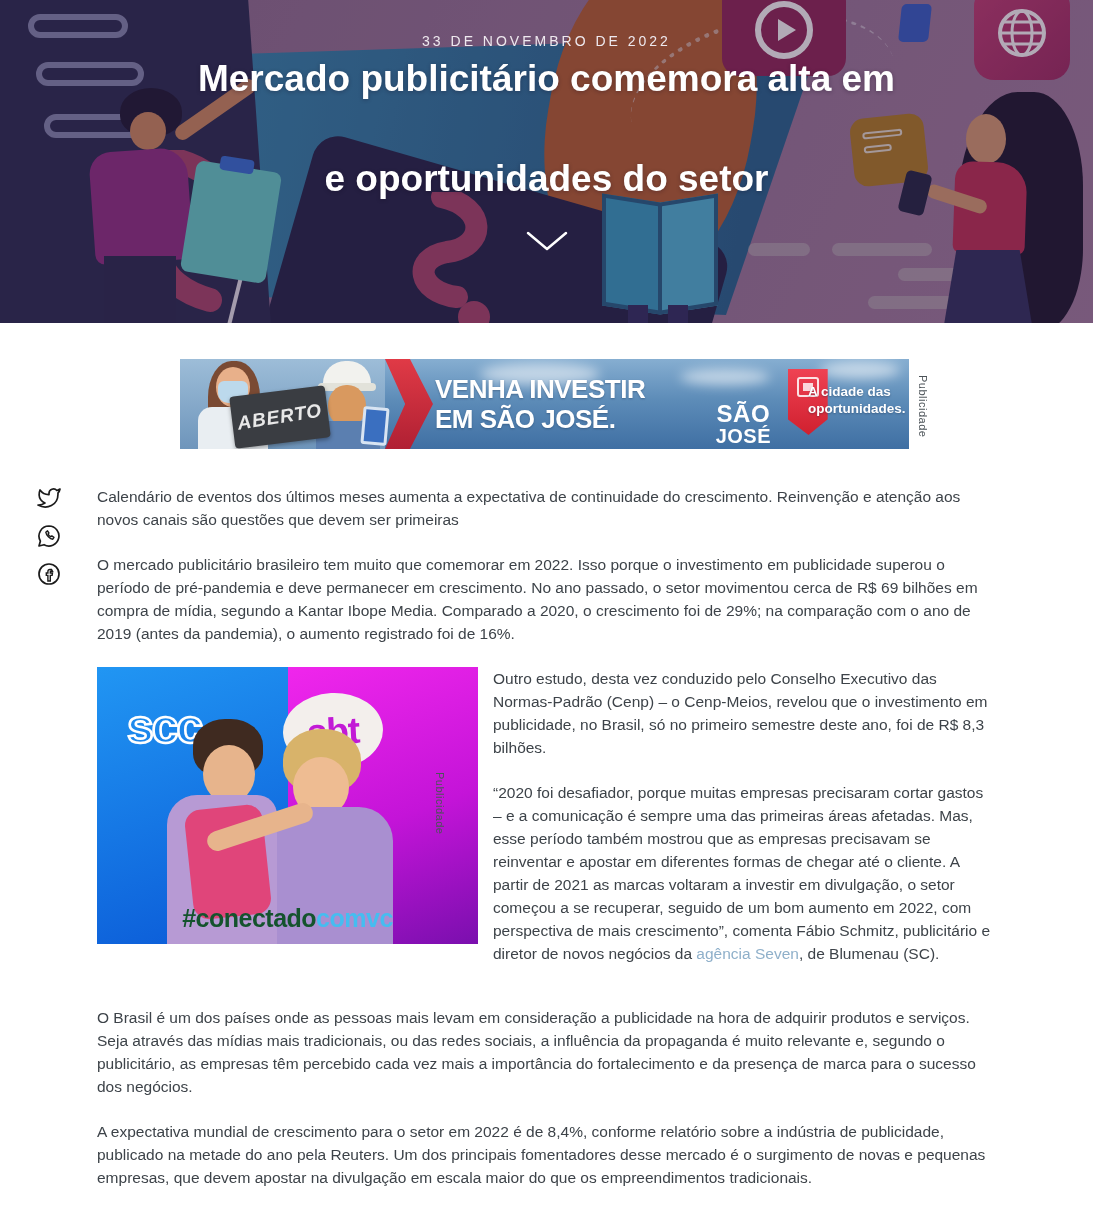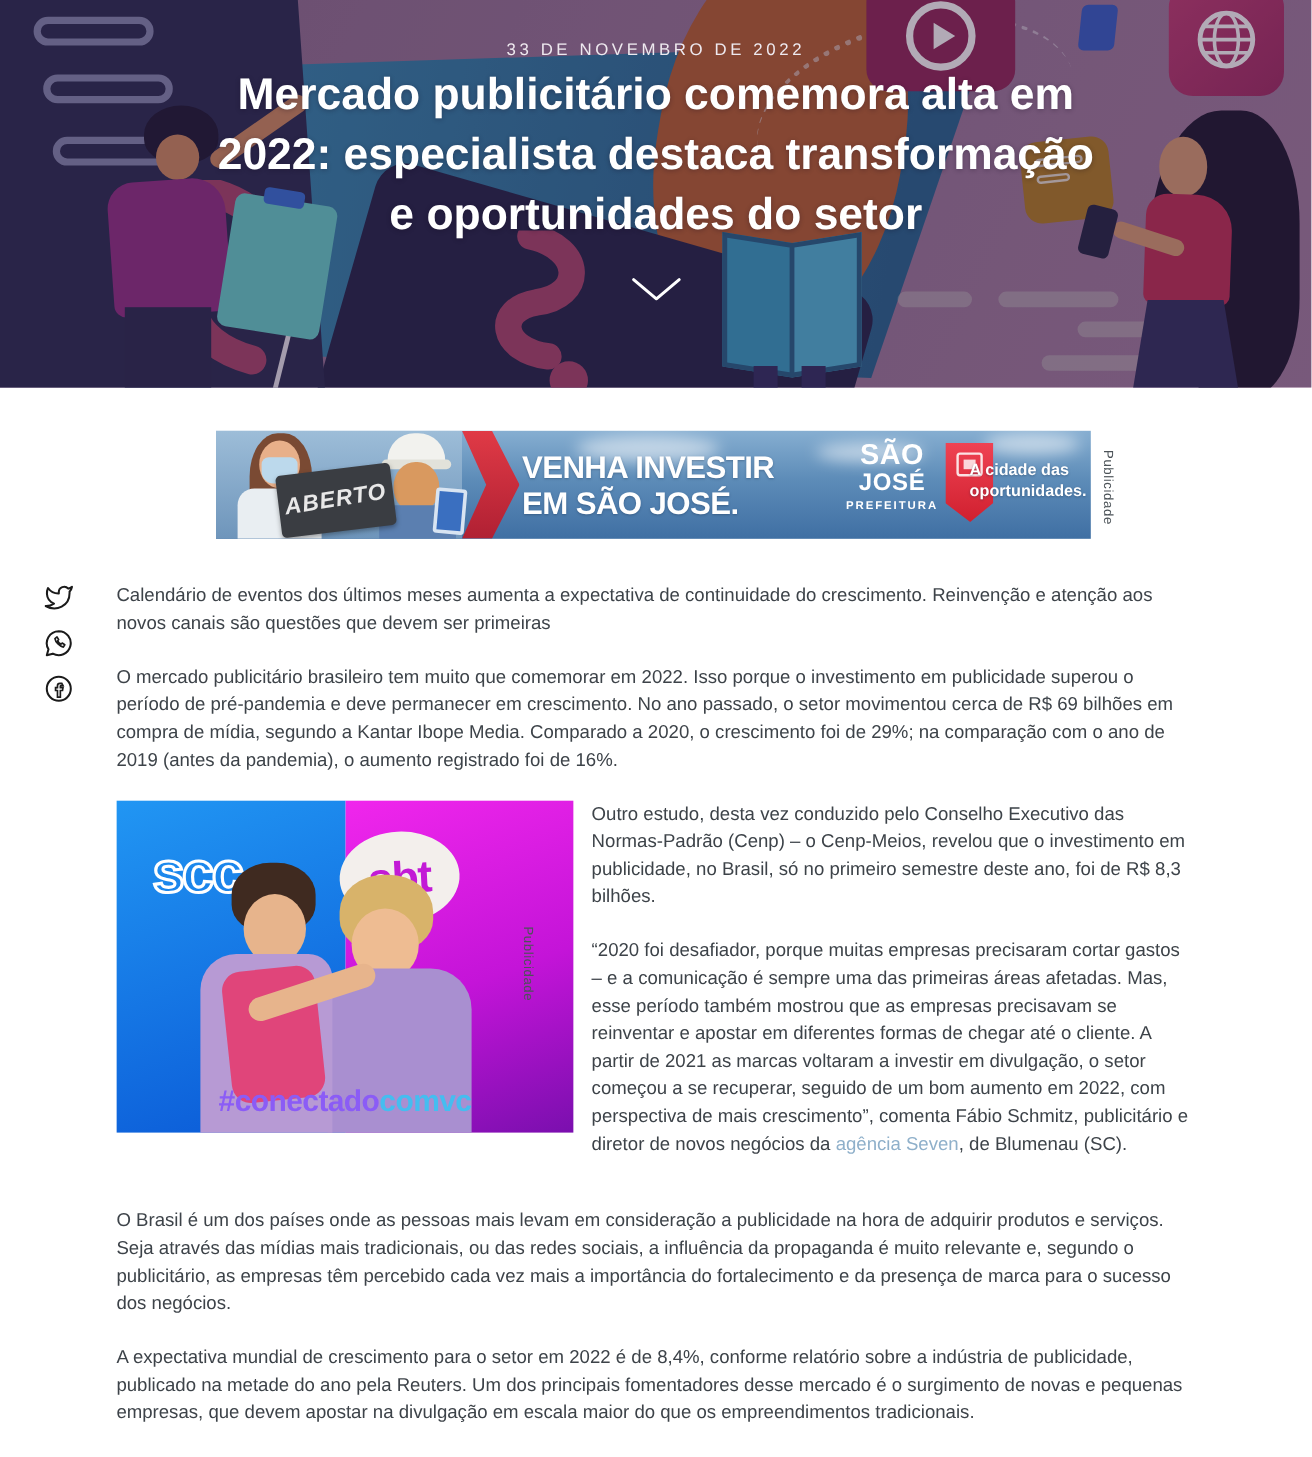--- a/index.html
+++ b/index.html
@@ -75,21 +75,21 @@
   .b-sign span { color:#e8e8e8; font-weight:700; font-style:italic; font-size:19px; letter-spacing:1px; transform:rotate(-2deg); }
   .b-m-helmet { position:absolute; left:143px; top:2px; width:48px; height:26px; background:#f2f2ee; border-radius:24px 24px 4px 4px; }
   .b-m-brim { position:absolute; left:138px; top:24px; width:58px; height:8px; background:#e2e2da; border-radius:4px; }
   .b-m-face { position:absolute; left:148px; top:26px; width:38px; height:42px; background:#d9995f; border-radius:48%; }
   .b-m-shirt { position:absolute; left:136px; top:62px; width:64px; height:28px; background:#5b7fb0; border-radius:10px 10px 0 0; }
   .b-m-card { position:absolute; left:182px; top:48px; width:26px; height:38px; background:#3a6fc0; border:3px solid #d8e4f2; border-radius:3px; transform:rotate(5deg); }
   .b-ribbon { position:absolute; left:205px; top:0; width:48px; height:90px; background:linear-gradient(180deg,#e03a46 0%,#b02033 100%); clip-path:polygon(0 0,52% 0,100% 50%,52% 100%,0 100%,42% 50%); }
   .b-headline { position:absolute; left:255px; top:15px; color:#fff; font-weight:700; font-size:26px; line-height:30px; letter-spacing:-0.5px; text-shadow:0 1px 2px rgba(20,40,70,0.35); }
   .b-logo { position:absolute; left:525px; top:10px; display:flex; align-items:flex-start; }
   .b-logo-text { text-align:center; color:#fff; font-weight:700; }
-  .b-logo-sao { font-size:24px; line-height:22px; letter-spacing:0.5px; }
+  .b-logo-sao { font-size:24px; line-height:22px; letter-spacing:0.5px;margin-top:34px; }
   .b-logo-jose { font-size:20px; line-height:22px; letter-spacing:0.5px; }
   .b-logo-pref { font-size:9.5px; letter-spacing:1.6px; margin-top:3px; font-weight:700; }
   .b-shield { width:40px; height:66px; margin-left:6px; background:linear-gradient(180deg,#ef4253,#d0202f); clip-path:polygon(0 0,100% 0,100% 76%,52% 100%,0 76%); position:relative; }
   .b-crest { position:absolute; left:9px; top:8px; width:22px; height:20px; border:2px solid rgba(255,255,255,0.85); border-radius:3px; }
   .b-crest::after { content:""; position:absolute; left:4px; top:4px; width:10px; height:8px; background:rgba(255,255,255,0.8); }
   .b-tagline { position:absolute; left:628px; top:24px; color:#fff; font-weight:700; font-size:13.5px; line-height:17px; text-shadow:0 1px 2px rgba(20,40,70,0.4); }
   .pub-label { writing-mode:vertical-rl; font-size:11px; color:#4c5358; letter-spacing:0.5px; }
   .banner-pub { position:absolute; right:-20px; top:16px; height:74px; }
 
   
@@ -115,21 +115,21 @@
   .wm { position:absolute; border-radius:50%; }
   .wm-hair-l { left:96px; top:52px; width:70px; height:58px; background:#3f2a20; border-radius:46% 46% 40% 40%; }
   .wm-face-l { left:106px; top:78px; width:52px; height:58px; background:#e7b48c; }
   .wm-hair-r { left:186px; top:62px; width:78px; height:64px; background:#d8b36a; border-radius:48% 48% 42% 42%; }
   .wm-face-r { left:196px; top:90px; width:56px; height:60px; background:#eebc92; }
   .wm-body-l { left:70px; top:128px; width:110px; height:150px; background:#b79ad4; border-radius:30px 20px 0 0; }
   .wm-body-r { left:176px; top:140px; width:120px; height:140px; background:#a98fd0; border-radius:24px 34px 0 0; }
   .wm-pillow { left:92px; top:140px; width:78px; height:110px; background:#e0457a; border-radius:16px; transform:rotate(-6deg); }
   .wm-arm { left:108px; top:150px; width:110px; height:20px; background:#e7b48c; border-radius:12px; transform:rotate(-18deg); }
   .scc-hashtag { position:absolute; left:0; right:0; bottom:14px; text-align:center; font-weight:800; font-size:25px; letter-spacing:-0.5px; }
-  .scc-hashtag .ht-main { color:#8b5cf6; }
+  .scc-hashtag .ht-main { color:#14532d; }
   .scc-hashtag .ht-accent { color:#45bdf0; }
 
   .link { color:#8fb0ca; text-decoration:none; cursor:pointer; }
 </style>
 </head>
 <body>
 
 <header class="hero">
   <div class="hero-art">
     <div class="hs hs-screen"></div>
@@ -191,21 +191,21 @@
     <div class="hs hs-w-arm"></div>
     <div class="hs hs-w-phone"></div>
     <div class="hs hs-w-skirt"></div>
     <div class="hero-overlay"></div>
   </div>
 
   <div class="hero-content">
     <div class="hero-date">33 DE NOVEMBRO DE 2022</div>
     <h1 class="hero-title">
       <span>Mercado publicitário comemora alta em</span><br>
-      <span>2022: especialista destaca transformação</span><br>
+      <br>
       <span>e oportunidades do setor</span>
     </h1>
     <svg class="hero-chevron" viewBox="0 0 44 22">
       <polyline points="3,3 22,19 41,3" fill="none" stroke="#ffffff" stroke-width="2.5" stroke-linecap="round" stroke-linejoin="round"></polyline>
     </svg>
   </div>
 </header>
 
 <div class="banner-zone">
   <div class="banner">

